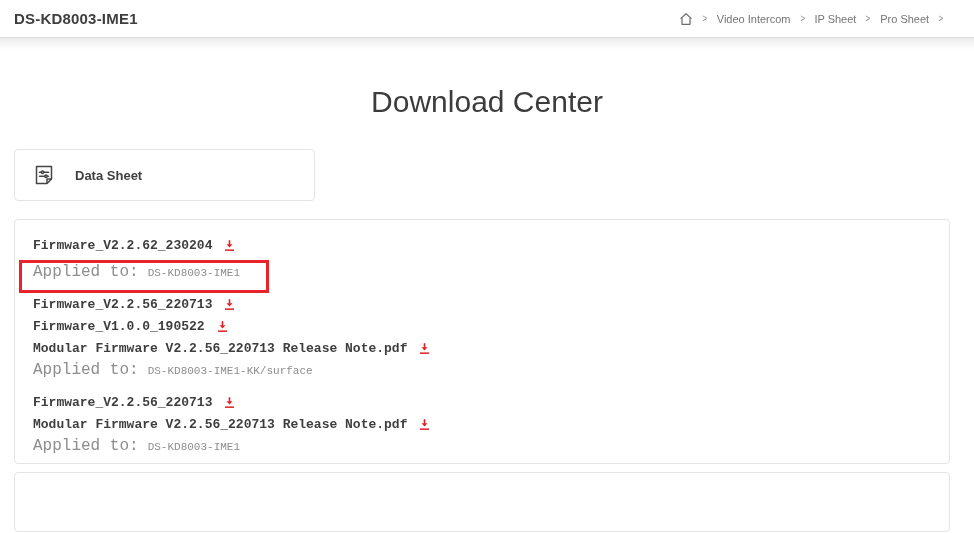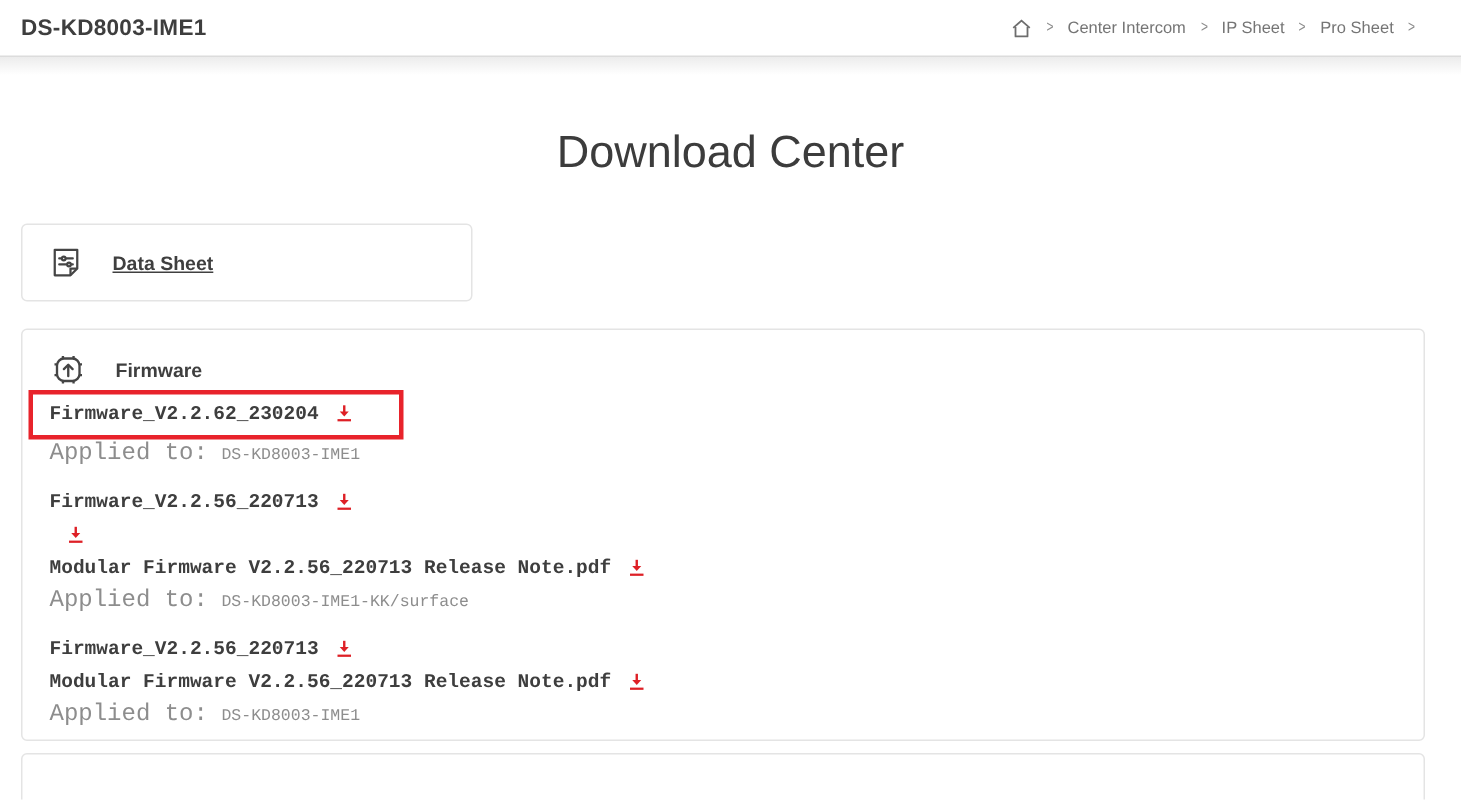--- a/index.html
+++ b/index.html
@@ -15,21 +15,21 @@
   .home-icon { display:flex; align-items:center; cursor:pointer; }
 
   .topbar-shadow { height:13px; border-top:1px solid #dcdcdc;
     background:linear-gradient(#ececec, #ffffff); }
 
   .page-title { text-align:center; font-size:30px; font-weight:400; color:#3c3c3c;
     margin-top:34px; line-height:36px; }
 
   .card { margin-left:14px; background:#fff; border:1px solid #e4e4e4; border-radius:4px; }
   .datasheet-card { width:301px; height:52px; margin-top:29px; display:flex;
-    align-items:center; padding-left:17px; gap:19px; cursor:pointer;text-decoration:underline; }
+    align-items:center; padding-left:17px; gap:19px; cursor:pointer; }
   .section-label { font-size:13px; font-weight:700; color:#3f3f3f; }
 
   .firmware-card { width:936px; margin-top:18px; position:relative; padding:14px 0 6px 18px; }
   .fw-header { display:flex; align-items:center; gap:19px; height:24px; margin-bottom:6px; cursor:pointer; }
 
   .group { margin-bottom:10px;font-family:Liberation Mono, monospace; }
   .group:last-child { margin-bottom:0; }
   .file-row { display:flex; align-items:center; height:22px; font-size:13px;
     font-weight:700; color:#3e3e3e; cursor:pointer; }
   .file-row.highlighted { margin-bottom:7px; }
@@ -53,21 +53,21 @@
 <div class="topbar">
   <div class="topbar-title">DS-KD8003-IME1</div>
   <div class="breadcrumb">
     <span class="home-icon">
       <svg width="14" height="14" viewBox="0 0 14 14" fill="none" stroke="#6d6d6d" stroke-width="1.2" stroke-linejoin="round">
         <path d="M1.5 6.6 L7 1.7 L12.5 6.6"></path>
         <path d="M3 6 v6.3 h8 V6"></path>
       </svg>
     </span>
     <span class="crumb-sep">&gt;</span>
-    <a>Center Intercom</a>
+    <a>Video Intercom</a>
     <span class="crumb-sep">&gt;</span>
     <a>IP Sheet</a>
     <span class="crumb-sep">&gt;</span>
     <a>Pro Sheet</a>
     <span class="crumb-sep">&gt;</span>
   </div>
 </div>
 <div class="topbar-shadow"></div>
 
 <h1 class="page-title">Download Center</h1>
@@ -81,32 +81,20 @@
       <circle cx="10.5" cy="9.3" r="1.2" fill="#fff"></circle>
       <path d="M7.5 13.3 h9" stroke-linecap="round"></path>
       <circle cx="14" cy="13.3" r="1.2" fill="#fff"></circle>
     </svg>
   </span>
   <span class="section-label">Data Sheet</span>
 </div>
 
 <div class="card firmware-card">
 
-  <div class="fw-header">
-    <span>
-      <svg width="25" height="25" viewBox="0 0 24 24" fill="none" stroke="#454545" stroke-width="1.5">
-        <rect x="4.8" y="4.8" width="14.4" height="14.4" rx="4.5"></rect>
-        <path d="M8.6 3.2 v1.6 M15.4 3.2 v1.6 M8.6 19.2 v1.6 M15.4 19.2 v1.6
-                 M3.2 8.6 h1.6 M3.2 15.4 h1.6 M19.2 8.6 h1.6 M19.2 15.4 h1.6"></path>
-        <path d="M12 16 V9.2" stroke-linecap="round"></path>
-        <path d="M9.2 11.6 L12 8.8 L14.8 11.6" stroke-linecap="round" stroke-linejoin="round"></path>
-      </svg>
-    </span>
-    <span class="section-label">Firmware</span>
-  </div>
 
   <div class="highlight-box"></div>
 
   <div class="group">
     <div class="file-row highlighted">
       <span>Firmware_V2.2.62_230204</span>
       <span class="dl">
         <svg width="13" height="13" viewBox="0 0 13 13">
           <rect x="5.7" y="1.2" width="1.6" height="4.6" fill="#de2026"></rect>
           <polygon points="3.5,5.3 9.5,5.3 6.5,8.6" fill="#de2026"></polygon>
@@ -125,20 +113,21 @@
       <span>Firmware_V2.2.56_220713</span>
       <span class="dl">
         <svg width="13" height="13" viewBox="0 0 13 13">
           <rect x="5.7" y="1.2" width="1.6" height="4.6" fill="#de2026"></rect>
           <polygon points="3.5,5.3 9.5,5.3 6.5,8.6" fill="#de2026"></polygon>
           <rect x="2" y="10.4" width="9" height="1.5" fill="#de2026"></rect>
         </svg>
       </span>
     </div>
     <div class="file-row">
+      <span>Firmware_V1.0.0_190522</span>
       <span class="dl">
         <svg width="13" height="13" viewBox="0 0 13 13">
           <rect x="5.7" y="1.2" width="1.6" height="4.6" fill="#de2026"></rect>
           <polygon points="3.5,5.3 9.5,5.3 6.5,8.6" fill="#de2026"></polygon>
           <rect x="2" y="10.4" width="9" height="1.5" fill="#de2026"></rect>
         </svg>
       </span>
     </div>
     <div class="file-row">
       <span>Modular Firmware V2.2.56_220713 Release Note.pdf</span>

